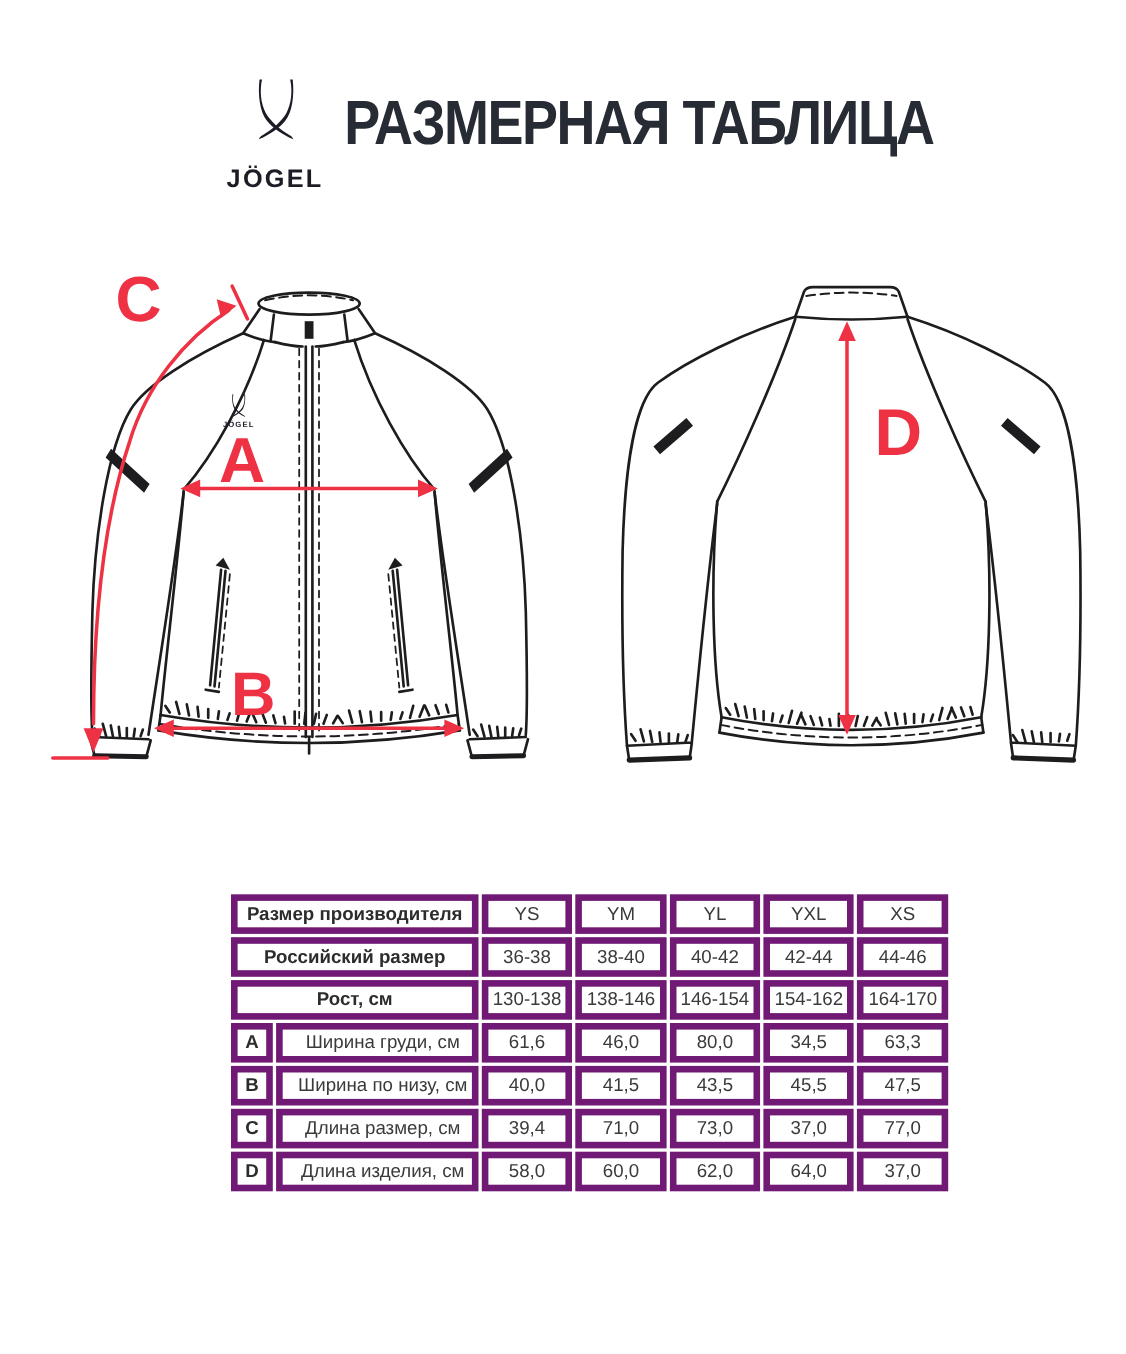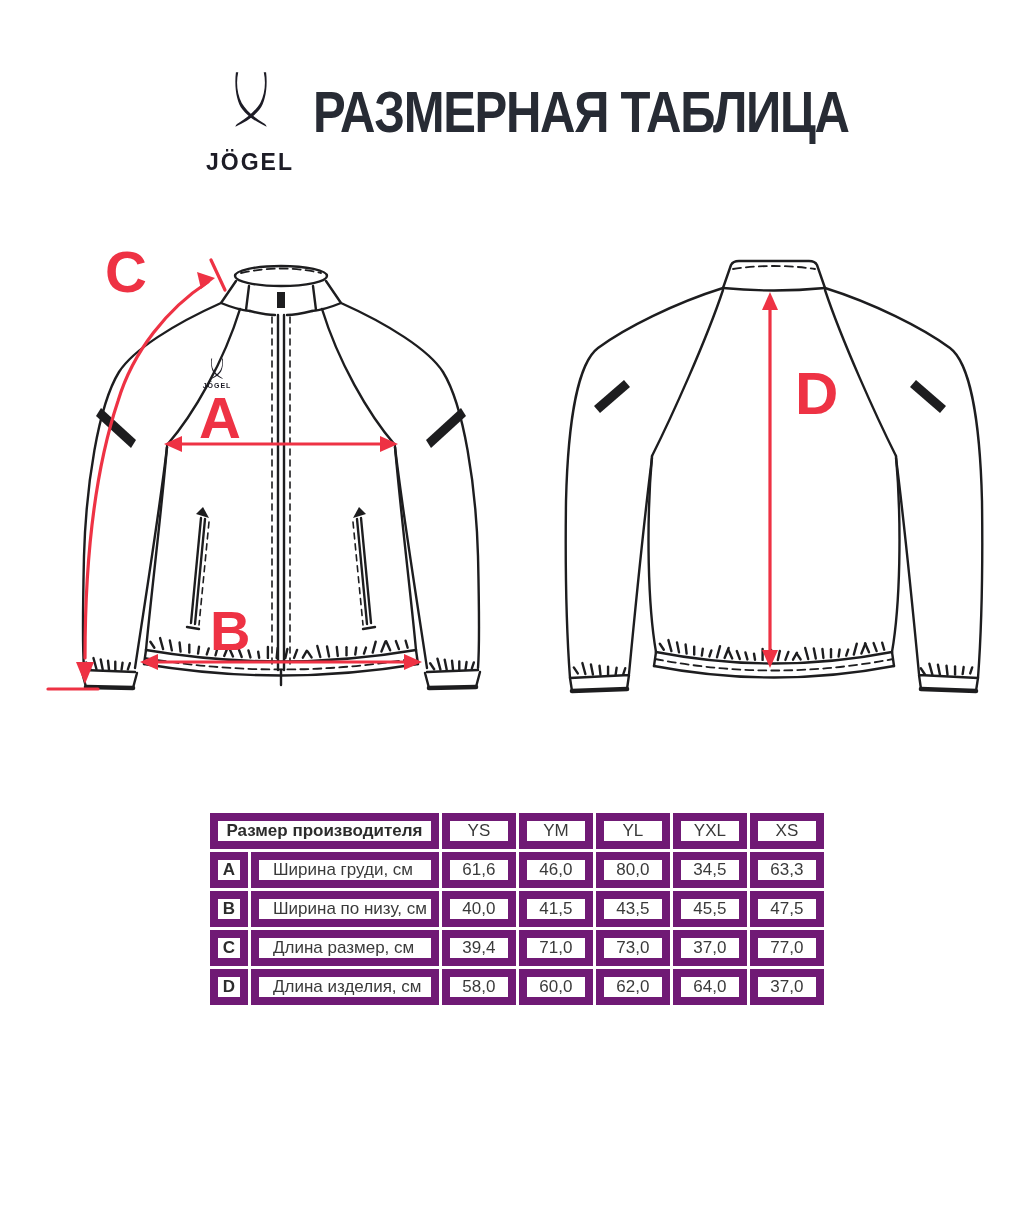--- a/index.html
+++ b/index.html
@@ -18,26 +18,26 @@
   .ln .dash2{stroke-dasharray:6 5;stroke-width:1.6;}
   .ln .thick{stroke-width:4.6;}
   .ln .fillink{fill:#1d1d1f;stroke:none;}
   .red-ln{stroke:#ee3244;stroke-width:3.2;fill:none;stroke-linecap:round;}
   .red-fill{fill:#ee3244;stroke:none;}
   .red-letter{fill:#ee3244;font-weight:bold;font-family:"Liberation Sans",sans-serif;}
 
   
   table.size{border-collapse:separate;border-spacing:3px;table-layout:fixed;}
   table.size td{
-    border:8px solid #701a75;background:#fff;height:36px;text-align:center;vertical-align:middle;
+    border:6px solid #701a75;background:#fff;height:36px;text-align:center;vertical-align:middle;
     font-size:17px;color:#3a3a3a;padding:0 4px;box-sizing:border-box;white-space:nowrap;
   }
   table.size td.hlabel{font-weight:bold;color:#2c2c2c;}
   table.size td.letter{font-weight:bold;color:#2c2c2c;}
-  table.size td.mname{text-align:left;padding-left:14px;}
+  table.size td.mname{text-align:center;padding-left:14px;}
 </style>
 </head>
 <body>
 
 <svg class="abs" style="left:190px;top:70px;width:120px;height:105px" viewBox="0 0 120 105">
   <defs>
     <g id="jgl-mark">
       <path fill="#1d1c26" d="M28,2 C24,20 26,40 34,55 C41,67 55,80 72,90 C74,91 76,93 77,96
         C59,88 44,78 35,66 C25,53 21,27 24,2 Z"></path>
       <path fill="#1d1c26" d="M72,2 C76,20 74,40 66,55 C59,67 45,80 28,90 C26,91 24,93 23,96
@@ -291,20 +291,36 @@
   <tbody>
       <tr>
     <td colspan="2" class="hlabel">Размер производителя</td>
     <td>YS</td>
     <td>YM</td>
     <td>YL</td>
     <td>YXL</td>
     <td>XS</td>
   </tr>
   <tr>
+    <td colspan="2" class="hlabel">Российский размер</td>
+    <td>36-38</td>
+    <td>38-40</td>
+    <td>40-42</td>
+    <td>42-44</td>
+    <td>44-46</td>
+  </tr>
+  <tr>
+    <td colspan="2" class="hlabel">Рост, см</td>
+    <td>130-138</td>
+    <td>138-146</td>
+    <td>146-154</td>
+    <td>154-162</td>
+    <td>164-170</td>
+  </tr>
+  <tr>
     <td class="letter">A</td>
     <td class="mname">Ширина груди, см</td>
     <td>61,6</td>
     <td>46,0</td>
     <td>80,0</td>
     <td>34,5</td>
     <td>63,3</td>
   </tr>
   <tr>
     <td class="letter">B</td>

